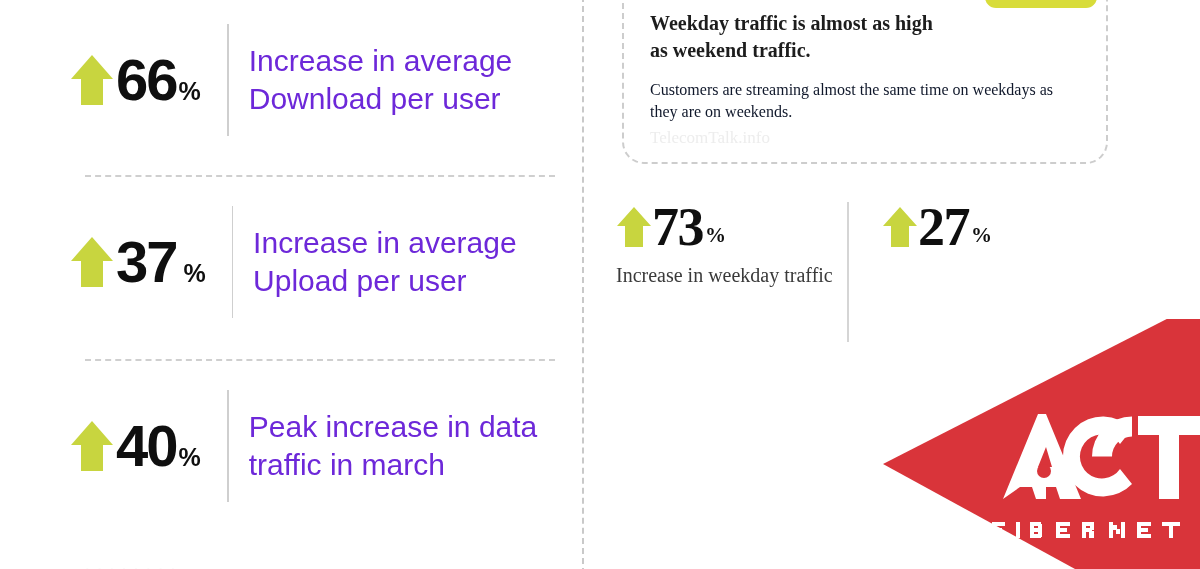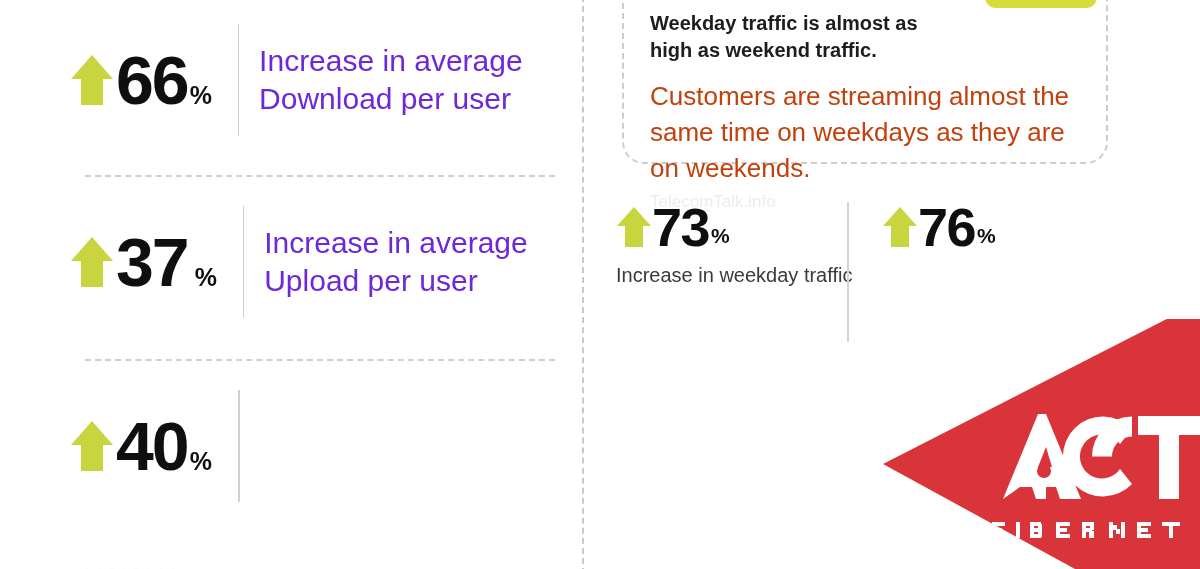--- a/index.html
+++ b/index.html
@@ -58,21 +58,21 @@
     margin-right: 2px;
   }
   .arrow-up svg { display: block; width: 100%; height: 100%; }
 
   .num-wrap {
     display: flex;
     align-items: baseline;
     color: #111111;
   }
   .big-num {
-    font-size: 68px;
+    font-size: 58px;
     font-weight: bold;
     letter-spacing: -2px;
     line-height: 1;
     color: #0f0f0f;
   }
   .pct {
     font-size: 25px;
     font-weight: bold;
     color: #0f0f0f;
     margin-left: 2px;
@@ -117,20 +117,21 @@
     height: 12px;
   }
 
   
   .right-col {
     position: absolute;
     left: 582px;
     top: 0;
     width: 618px;
     height: 401px;
+    font-family: Liberation Serif, serif;
   }
 
   
   .top-pill {
     position: absolute;
     left: 403px;
     top: -14px;
     width: 112px;
     height: 22px;
     background: #d8dc3a;
@@ -151,22 +152,22 @@
   }
   .callout-title {
     font-size: 20px;
     font-weight: bold;
     color: #1d1d1d;
     line-height: 1.33;
     margin: 0 0 16px 0;
     max-width: 300px;
   }
   .callout-body {
-    font-size: 26px;
-    color: #c2410c;
+    font-size: 16px;
+    color: #0f172a;
     line-height: 1.38;
     margin: 0;
   }
   .watermark {
     font-size: 17px;
     color: #ededed;
     margin-top: 5px;
   }
 
   
@@ -280,20 +281,21 @@
       <span class="arrow-up">
         <svg viewBox="0 0 44 54" xmlns="http://www.w3.org/2000/svg">
           <polygon points="22,2 43,26 33,26 33,52 11,52 11,26 1,26" fill="#c8d53f"></polygon>
         </svg>
       </span>
       <span class="num-wrap">
         <span class="big-num">40</span>
         <span class="pct">%</span>
       </span>
       <span class="v-rule"></span>
+      <span class="desc">Peak increase in data traffic in march</span>
     </div>
 
     <div class="bottom-cut">· ·  ·  ·   ·    ·     ·   ·</div>
   </div>
 
   <div class="col-divider"></div>
 
   <div class="right-col">
 
     <div class="callout">
@@ -321,21 +323,21 @@
 
       <div class="mini-divider"></div>
 
       <div class="mini m2">
         <div class="mini-top">
           <span class="mini-arrow">
             <svg viewBox="0 0 36 44" xmlns="http://www.w3.org/2000/svg">
               <polygon points="18,2 35,21 27,21 27,42 9,42 9,21 1,21" fill="#c8d53f"></polygon>
             </svg>
           </span>
-          <span class="mini-num">76</span>
+          <span class="mini-num">27</span>
           <span class="mini-pct">%</span>
         </div>
       </div>
 
     </div>
   </div>
 
   <div class="logo-zone">
     <svg width="330" height="250" viewBox="0 0 330 250" xmlns="http://www.w3.org/2000/svg">
       <polygon points="13,145 330,-17 330,250 205,250" fill="#d9343a"></polygon>

